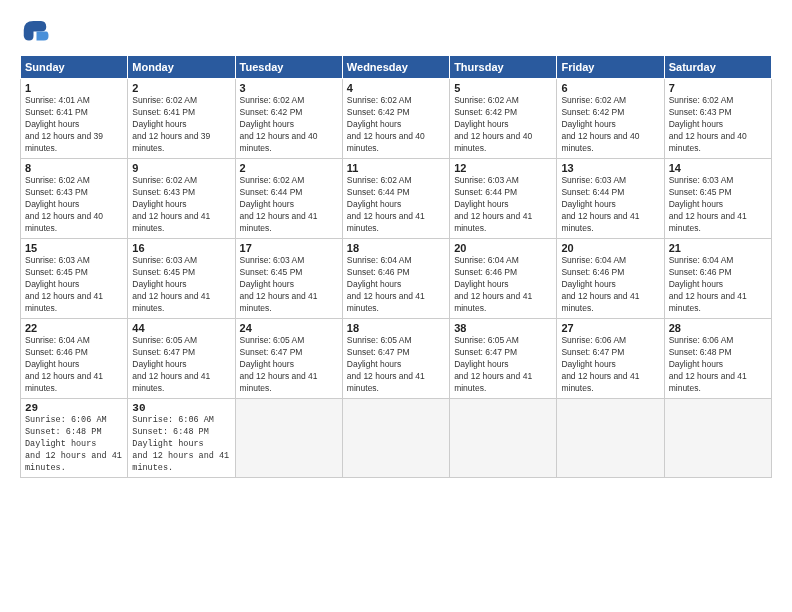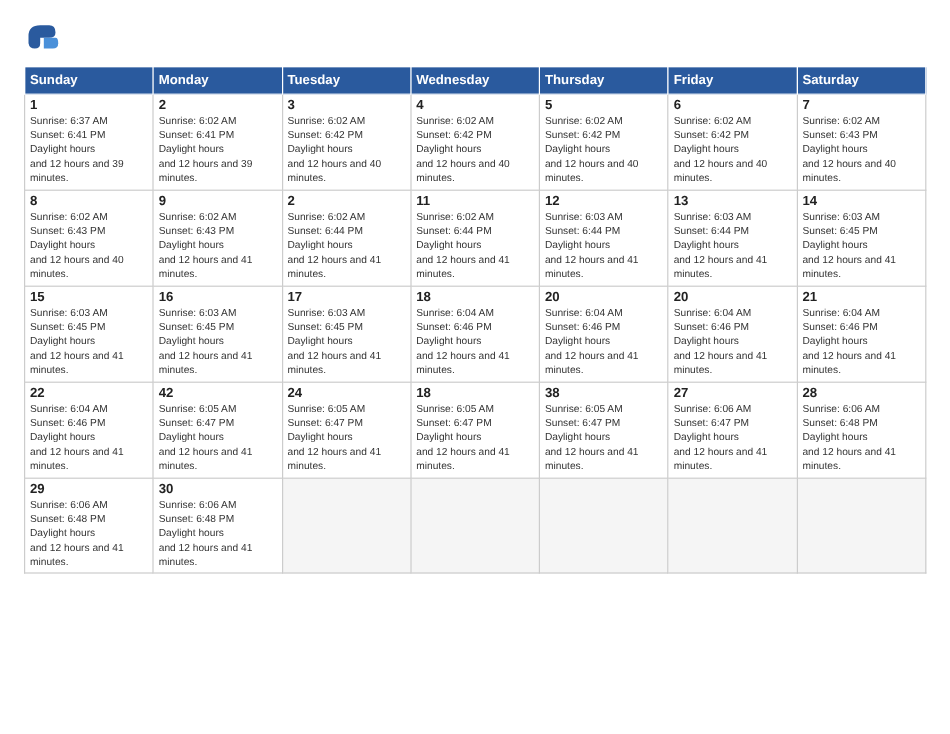--- a/index.html
+++ b/index.html
@@ -83,20 +83,21 @@
       color: #222;
       display: block;
       margin-bottom: 1px;
     }
     .day-info {
       line-height: 1.4;
       font-size: 8.5px;
     }
     tr:last-child td {
       height: 60px;
+      font-family: Liberation Mono, monospace;
     }
   </style>
 </head>
 <body>
 
 <div class="page">
   <div class="header">
     <div class="logo">
       <svg class="logo-icon" viewBox="0 0 40 40">
         <rect x="0" y="0" width="40" height="40" fill="white"></rect>
@@ -124,21 +125,21 @@
           <th>Thursday</th>
           <th>Friday</th>
           <th>Saturday</th>
         </tr>
     </thead>
     <tbody id="calendar-body">
     <tr>
           <td>
             <span class="day-num">1</span>
           <div class="day-info">
-            <span>Sunrise: 6:37 AM</span><br>
+            <span>Sunrise: 4:01 AM</span><br>
             <span>Sunset: 6:41 PM</span><br>
             <span>Daylight hours</span><br>
             <span>and 12 hours and 39 minutes.</span>
           </div>
           </td>
           <td>
             <span class="day-num">2</span>
           <div class="day-info">
             <span>Sunrise: 6:02 AM</span><br>
             <span>Sunset: 6:41 PM</span><br>
@@ -326,21 +327,21 @@
           <td>
             <span class="day-num">22</span>
           <div class="day-info">
             <span>Sunrise: 6:04 AM</span><br>
             <span>Sunset: 6:46 PM</span><br>
             <span>Daylight hours</span><br>
             <span>and 12 hours and 41 minutes.</span>
           </div>
           </td>
           <td>
-            <span class="day-num">42</span>
+            <span class="day-num">44</span>
           <div class="day-info">
             <span>Sunrise: 6:05 AM</span><br>
             <span>Sunset: 6:47 PM</span><br>
             <span>Daylight hours</span><br>
             <span>and 12 hours and 41 minutes.</span>
           </div>
           </td>
           <td>
             <span class="day-num">24</span>
           <div class="day-info">

